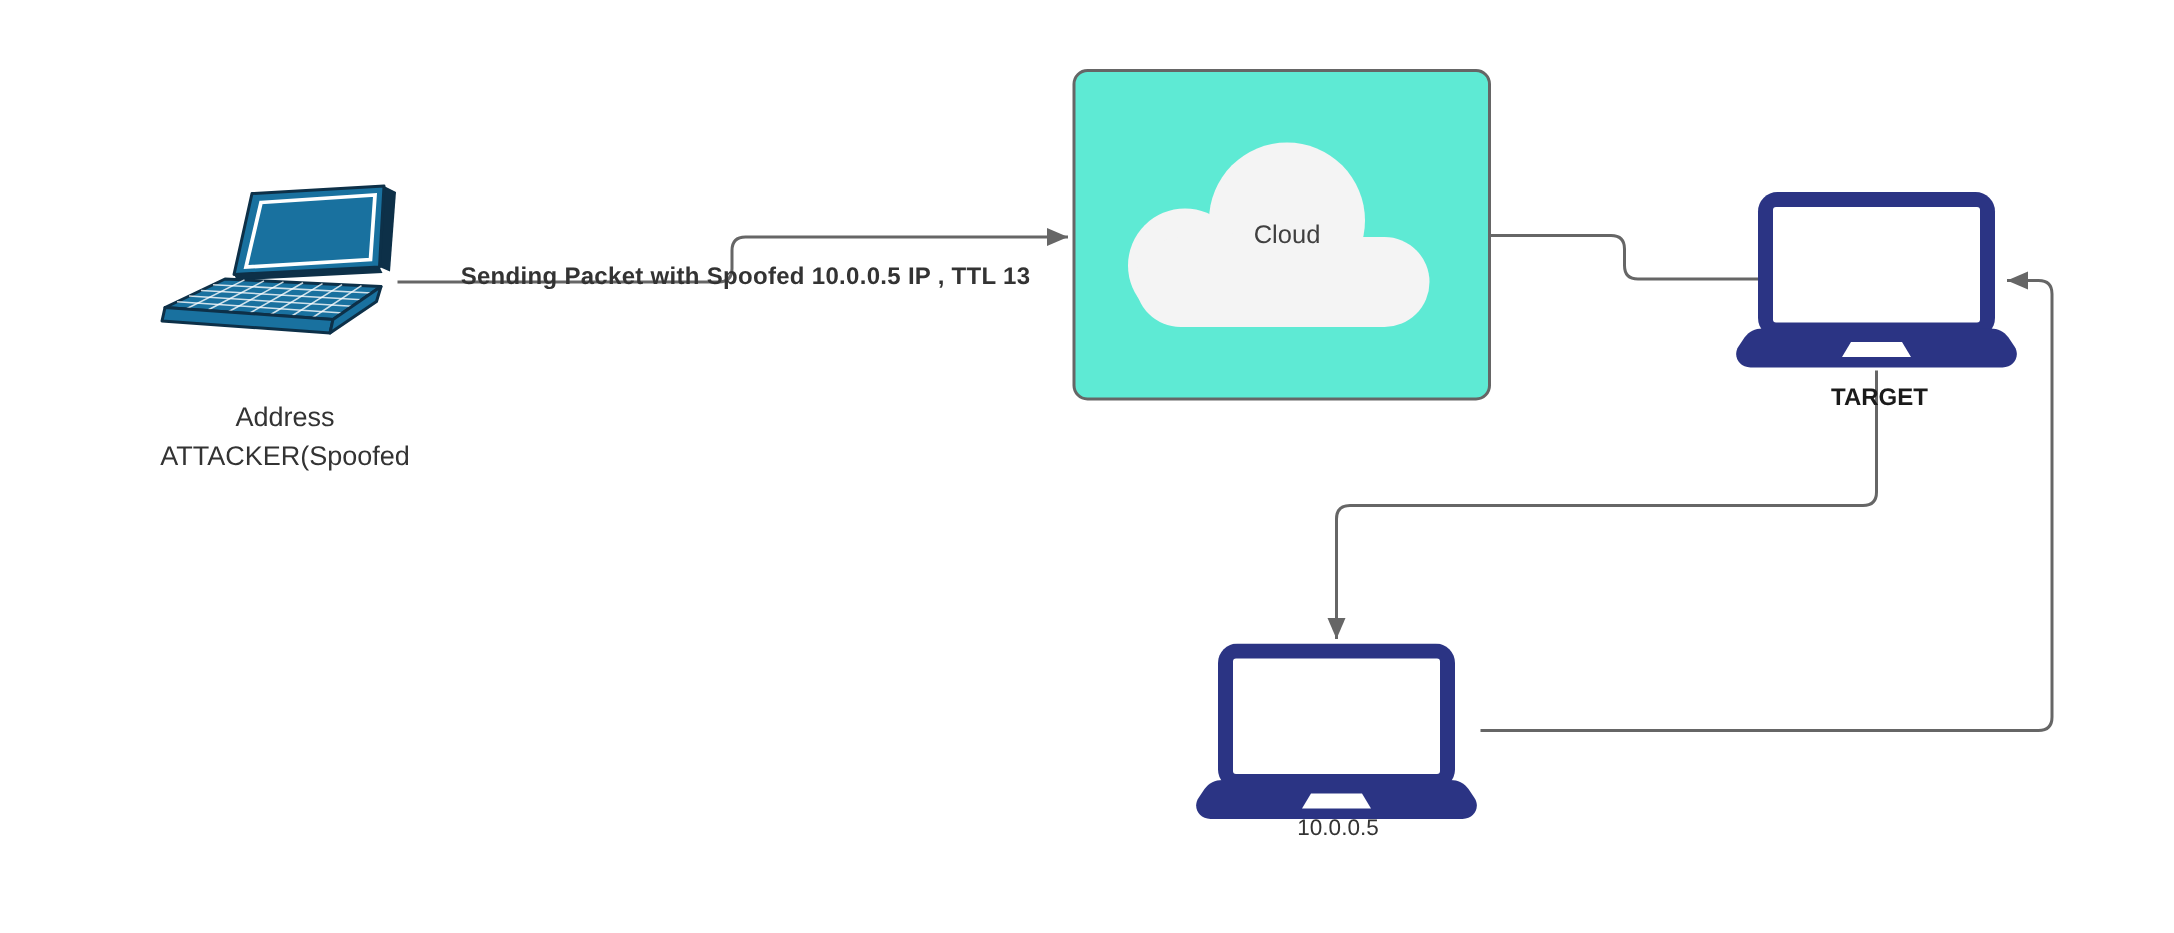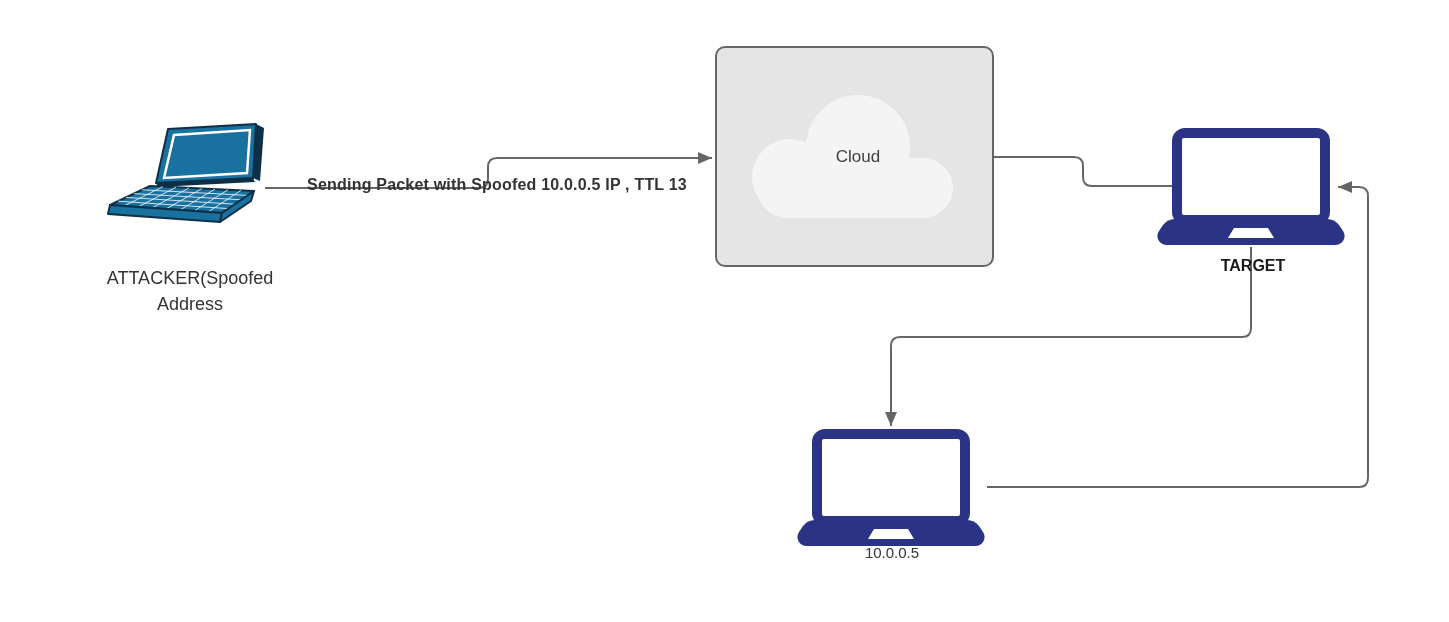--- a/index.html
+++ b/index.html
@@ -22,21 +22,21 @@
     font-size:16px; color:var(--node-label,#333333);
     white-space:nowrap; text-align:center;
   }
   .attacker-label { font-size:18px; line-height:26px; }
   .target-label  { font-weight:700; color:#1a1a1a; }
   .host-label    { font-size:15px; }
 
   .cloud-box {
     position:absolute; left:715px; top:46px; width:279px; height:221px;
     box-sizing:border-box; border:2px solid var(--box-border,#666666);
-    border-radius:10px; background:#e5e5e5;
+    border-radius:10px; background:#5eead4;
   }
   .cloud-shape { fill:var(--cloud-fill,#f4f4f4); }
   .cloud-label {
     position:absolute; left:141px; top:109px; transform:translate(-50%,-50%);
     font-size:17px; color:#404040; white-space:nowrap;
   }
 
   .icon { position:absolute; }
   .laptop-front-use { color:var(--laptop-navy,#2b3484); }
   .teal     { fill:var(--laptop-teal,#19719f); stroke:var(--laptop-teal-dark,#0d3048); stroke-width:2; stroke-linejoin:round; }
@@ -88,22 +88,22 @@
       <line class="gridline" x1="98" y1="70.5" x2="62" y2="91"></line>
       <line class="gridline" x1="111" y1="71.1" x2="76" y2="92"></line>
       <line class="gridline" x1="124" y1="71.8" x2="90" y2="93"></line>
       <line class="gridline" x1="137" y1="72.4" x2="104" y2="94"></line>
     </g>
     <polygon class="teal" points="6,87 118,95 116,104 4,96"></polygon>
     <polygon class="teal" points="150,73 147,83 116,104 118,95"></polygon>
   </svg>
 
   <div class="node-label attacker-label" style="left:190px; top:291px;">
+    <div>Address</div>
     <div>ATTACKER(Spoofed</div>
-    <div>Address</div>
   </div>
 
   <div class="cloud-box">
     <svg width="275" height="217" viewBox="0 0 275 217">
       <circle class="cloud-shape" cx="141" cy="99" r="52"></circle>
       <circle class="cloud-shape" cx="73" cy="129" r="38"></circle>
       <rect class="cloud-shape" x="40" y="110" width="196" height="60" rx="30"></rect>
     </svg>
     <div class="cloud-label">Cloud</div>
   </div>

